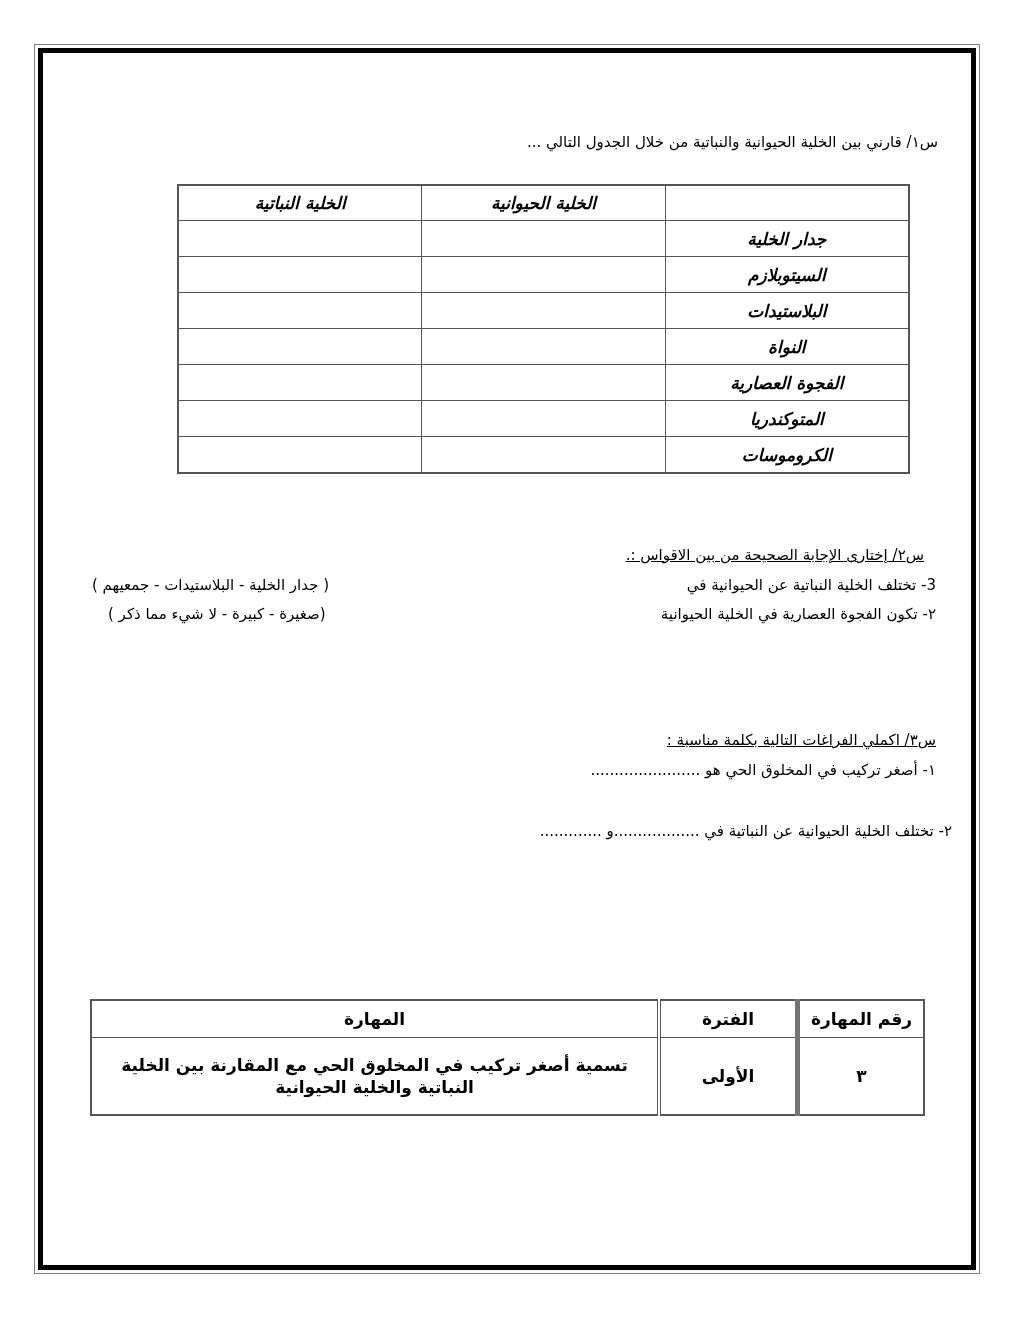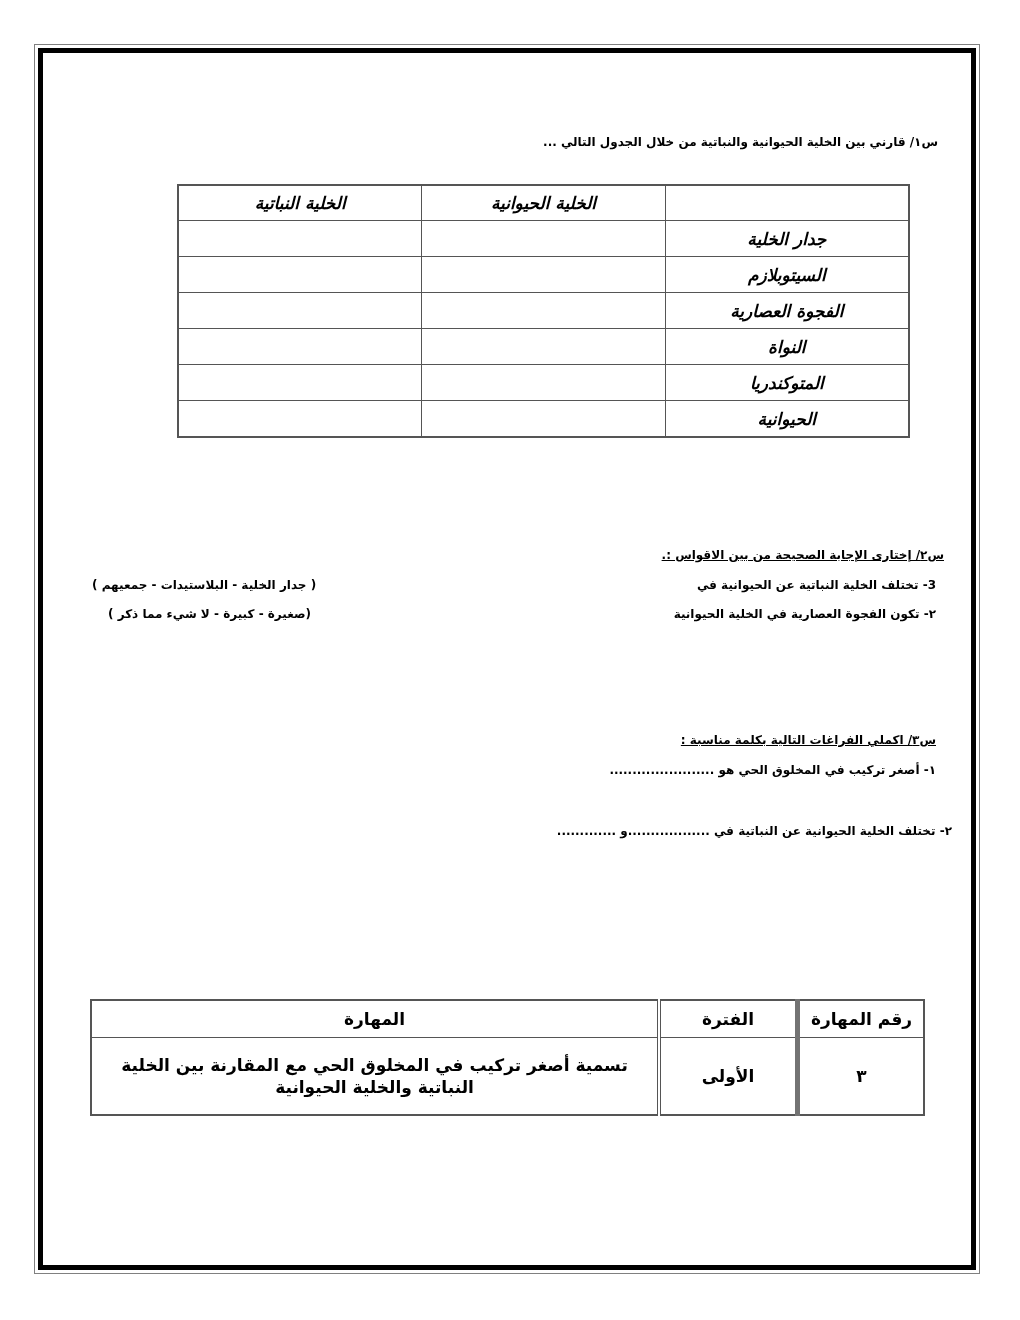--- a/index.html
+++ b/index.html
@@ -3,21 +3,21 @@
 <meta charset="utf-8">
 <style>
   html, body { margin: 0; padding: 0; background: #ffffff; }
   body { width: 1020px; height: 1320px; position: relative; overflow: hidden;
          font-family: "DejaVu Sans", "Liberation Sans", sans-serif; color: #000; }
   .page-border-outer { position: absolute; left: 34px; top: 44px; width: 946px; height: 1230px;
          border: 1px solid #808080; box-sizing: border-box; }
   .page-border-inner { position: absolute; left: 38px; top: 48px; width: 938px; height: 1222px;
          border: 5px solid #000; box-sizing: border-box; }
   .rtl { direction: rtl; unicode-bidi: embed; }
-  .txt { position: absolute; font-weight: bold; white-space: nowrap; font-size: 12px; line-height: 22px; }
+  .txt { position: absolute; font-weight: normal; white-space: nowrap; font-size: 15px; line-height: 22px; }
   .ul { text-decoration: underline; }
 
   table { border-collapse: collapse; position: absolute; direction: rtl; }
   .t1 { left: 177px; top: 184px; width: 733px; border: 2px solid #555; }
   .t1 td { border: 1px solid #555; height: 35px; padding: 0 8px; font-weight: bold; font-size: 17px; font-style: italic; }
   .t1 .hdr td { height: 34px; text-align: center; }
   .t1 td.label { text-align: center; width: 226px; }
   .t1 td.col { width: 226px; }
 
   .t2 { left: 90px; top: 999px; width: 835px; border: 2px solid #555; }
@@ -46,43 +46,48 @@
     <td class="label">جدار الخلية</td>
     <td class="col"></td>
     <td class="col"></td>
   </tr>
   <tr>
     <td class="label">السيتوبلازم</td>
     <td class="col"></td>
     <td class="col"></td>
   </tr>
   <tr>
-    <td class="label">الفجوة العصارية</td>
+    <td class="label">البلاستيدات</td>
     <td class="col"></td>
     <td class="col"></td>
   </tr>
   <tr>
     <td class="label">النواة</td>
     <td class="col"></td>
     <td class="col"></td>
   </tr>
   <tr>
+    <td class="label">الفجوة العصارية</td>
+    <td class="col"></td>
+    <td class="col"></td>
+  </tr>
+  <tr>
     <td class="label">المتوكندريا</td>
     <td class="col"></td>
     <td class="col"></td>
   </tr>
   <tr>
-    <td class="label">الحيوانية</td>
+    <td class="label">الكروموسات</td>
     <td class="col"></td>
     <td class="col"></td>
   </tr>
 </tbody>
   </table>
 
-<div class="txt rtl ul" style="right:76px; top:544px;">س٢/ إختارى الإجابة الصحيحة من بين الاقواس :.</div>
+<div class="txt rtl ul" style="right:96px; top:544px;">س٢/ إختارى الإجابة الصحيحة من بين الاقواس :.</div>
 <div class="txt rtl" style="right:84px; top:574px;">3- تختلف الخلية النباتية عن الحيوانية في</div>
 <div class="txt rtl" style="left:92px; top:574px;">( جدار الخلية  -  البلاستيدات   -  جمعيهم  )</div>
 <div class="txt rtl" style="right:84px; top:603px;">٢- تكون الفجوة العصارية في الخلية الحيوانية</div>
 <div class="txt rtl" style="left:108px; top:603px;">(صغيرة  -  كبيرة   -  لا شيء مما ذكر  )</div>
 
 <div class="txt rtl ul" style="right:84px; top:729px;">س٣/ اكملي الفراغات التالية بكلمة مناسبة :</div>
 <div class="txt rtl" style="right:84px; top:759px;">١-  أصغر تركيب في المخلوق الحي هو .......................</div>
 <div class="txt rtl" style="right:68px; top:788px;margin-top:32px;">٢- تختلف الخلية الحيوانية عن النباتية في ..................و .............</div>
 
 <table class="t2">

